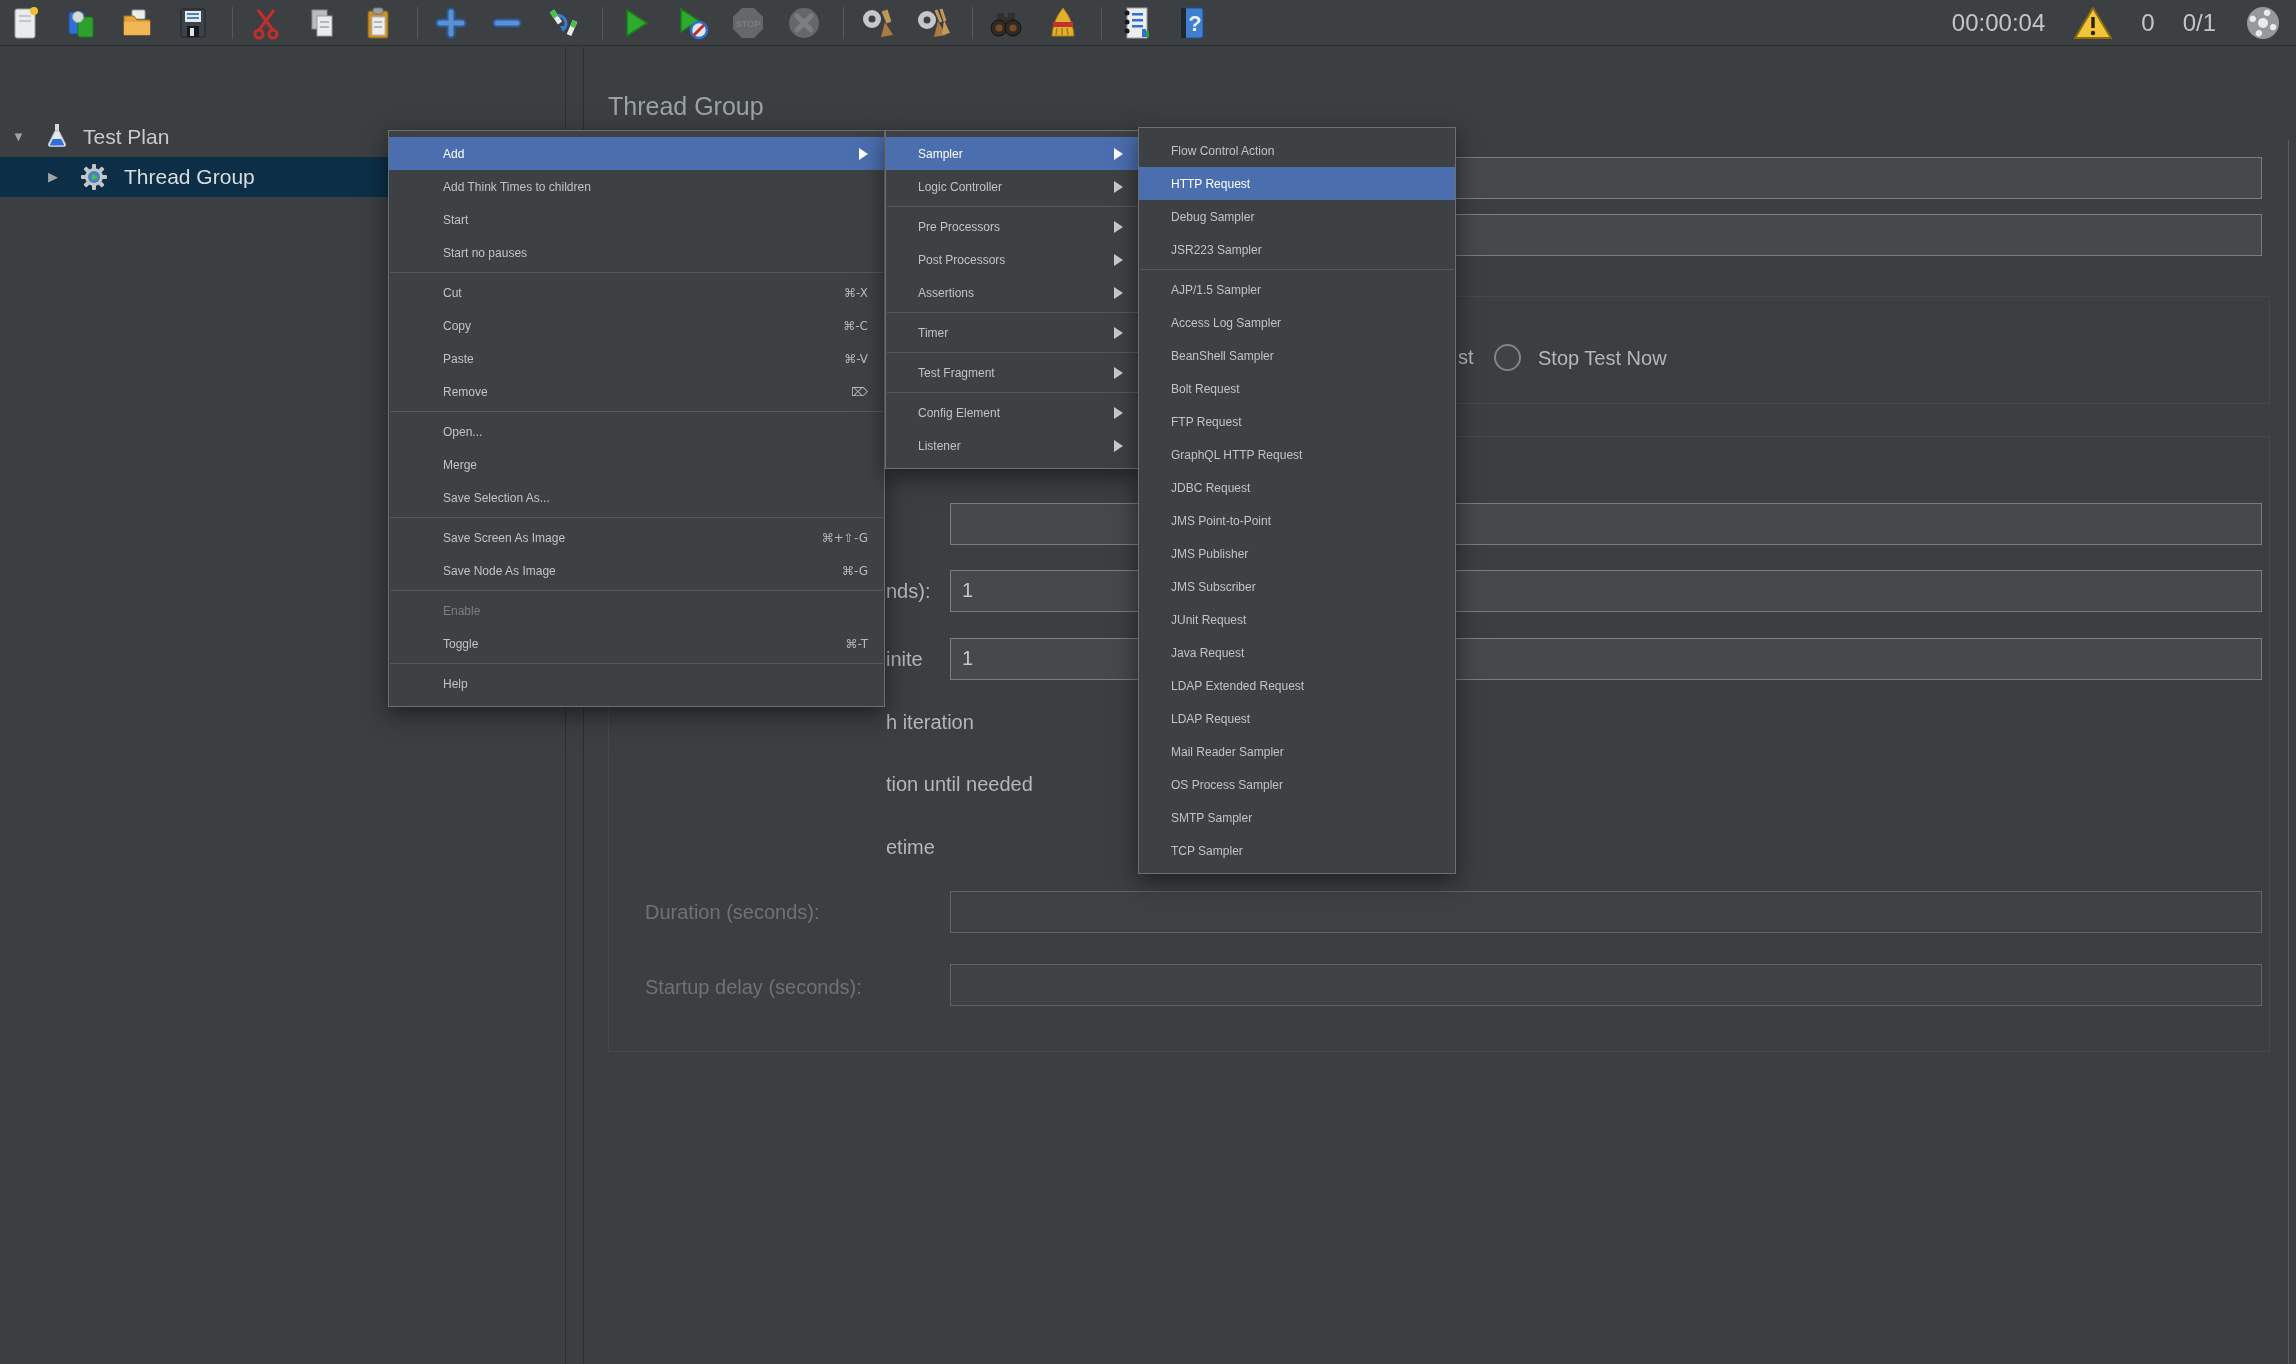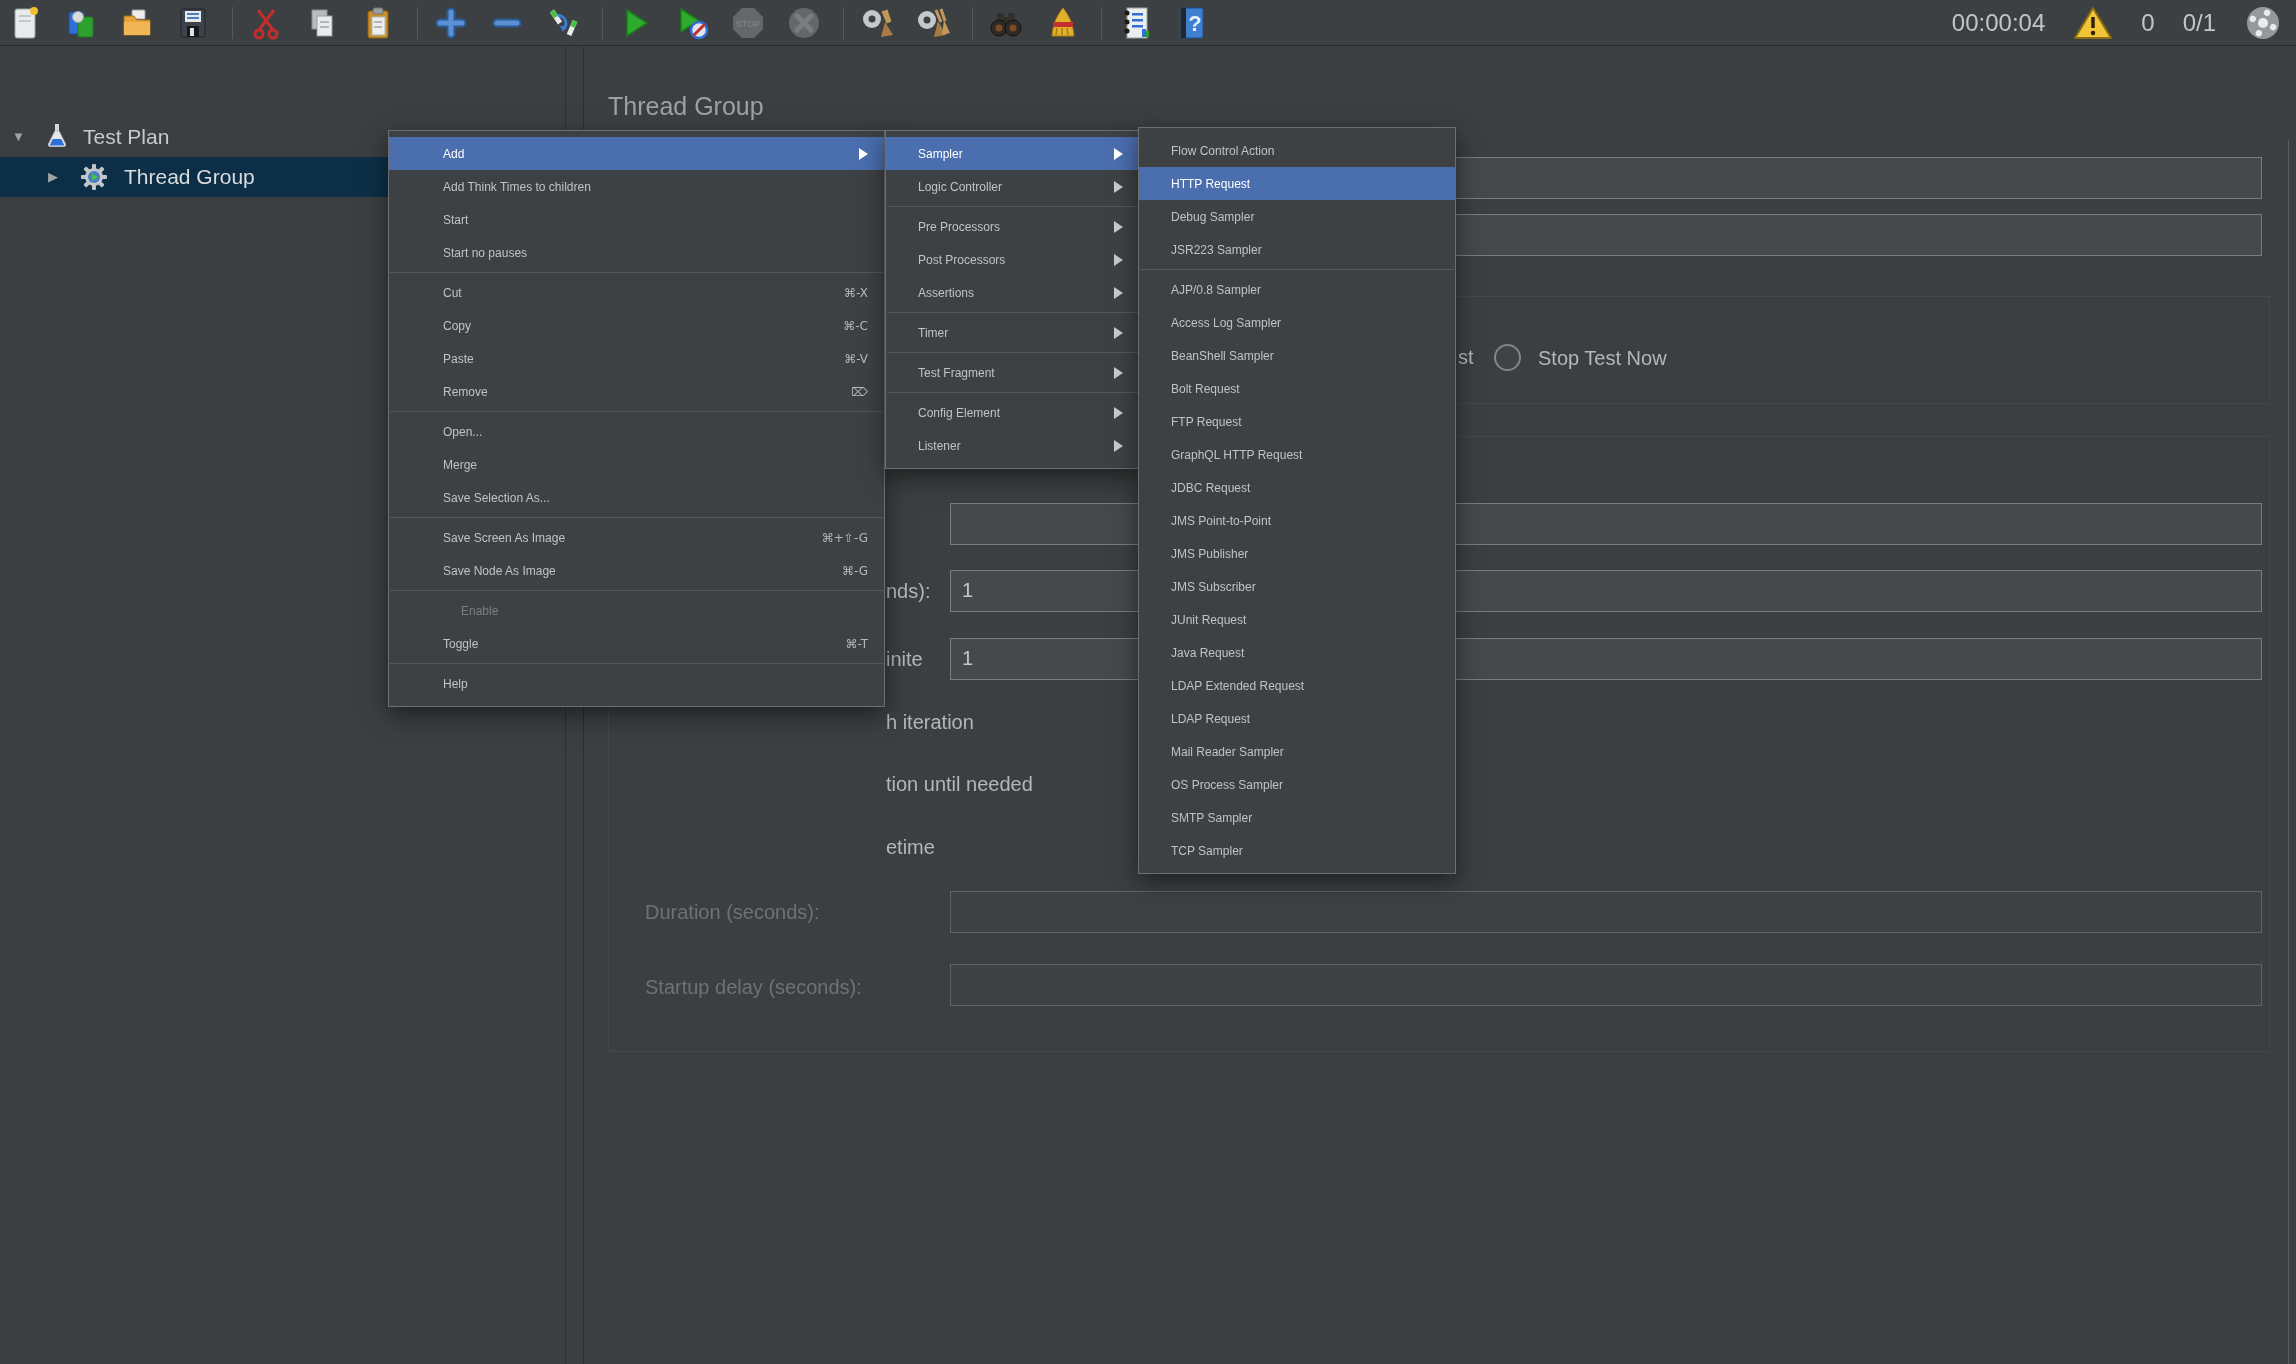--- a/index.html
+++ b/index.html
@@ -40,21 +40,21 @@
   
   .popup{
     position:absolute;background:#3e4143;border:1px solid #6b6f71;
     box-shadow:0 8px 22px rgba(0,0,0,.5);padding:6px 0;box-sizing:border-box;
   }
   .mi{height:33px;display:flex;align-items:center;font-size:12px;color:#c0c3c5;padding:0 16px 0 32px;box-sizing:border-box;}
   .popup.gutter .mi{padding-left:54px;}
   .mi .lab{white-space:nowrap;}
   .mi .sc{margin-left:auto;padding-left:38px;color:#b6b9bb;font-family:"DejaVu Sans","Liberation Sans",sans-serif;}
   .mi.hl{background:#4b6eaf;color:#ffffff;}
-  .mi.dis{color:#7a7e80;margin-left:18px;}
+  .mi.dis{color:#7a7e80;}
   .sep{height:1px;background:#56595b;margin:3px 1px;}
   .arrow{width:0;height:0;border-left:9px solid #c7cacc;border-top:6px solid transparent;border-bottom:6px solid transparent;margin-left:auto;}
   .mi .sc + .arrow, .mi .lab + .arrow{margin-left:auto;}
   .mi.hl .arrow{border-left-color:#ffffff;}
 </style>
 </head>
 <body>
 
 <div class="toolbar">
   <div class="tbtn">
@@ -437,21 +437,21 @@
       <span class="lab">HTTP Request</span>
     </div>
     <div class="mi">
       <span class="lab">Debug Sampler</span>
     </div>
     <div class="mi">
       <span class="lab">JSR223 Sampler</span>
     </div>
     <div class="sep"></div>
     <div class="mi">
-      <span class="lab">AJP/0.8 Sampler</span>
+      <span class="lab">AJP/1.5 Sampler</span>
     </div>
     <div class="mi">
       <span class="lab">Access Log Sampler</span>
     </div>
     <div class="mi">
       <span class="lab">BeanShell Sampler</span>
     </div>
     <div class="mi">
       <span class="lab">Bolt Request</span>
     </div>

